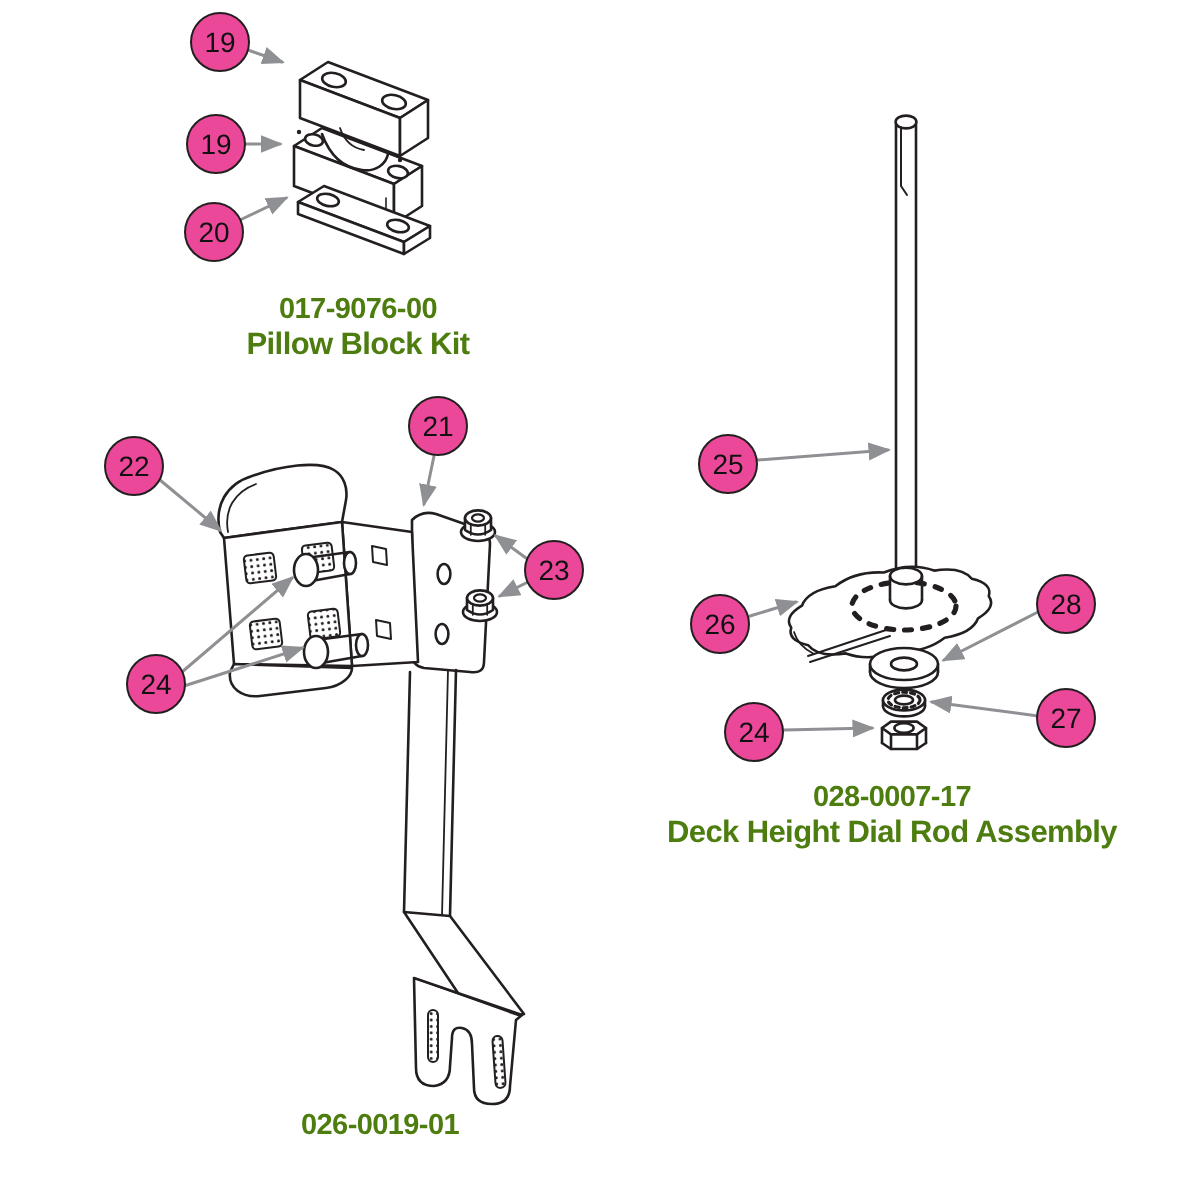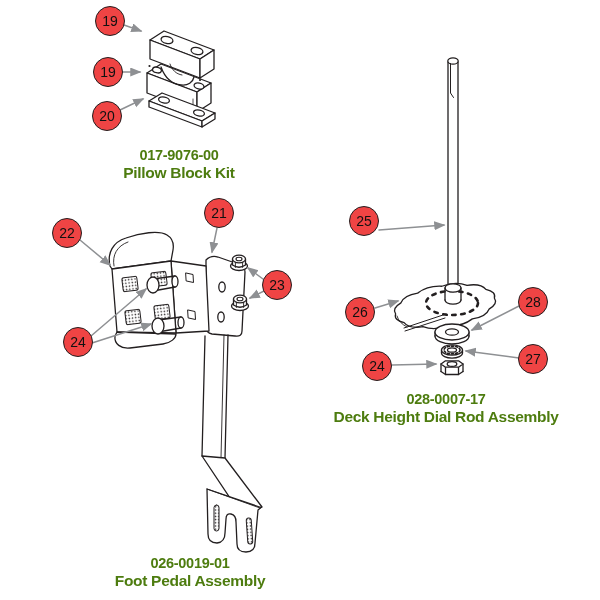--- a/index.html
+++ b/index.html
@@ -1,21 +1,21 @@
 <!DOCTYPE html>
 <html><head>
 <meta charset="utf-8">
 <style>
   html,body{margin:0;padding:0;}
   body{width:600px;height:600px;background:#ffffff;position:relative;overflow:hidden;
        font-family:"Liberation Sans",sans-serif;}
   #stage{position:absolute;inset:0;width:600px;height:600px;}
   svg{position:absolute;left:0;top:0;}
   .callout{position:absolute;width:30px;height:30px;border:1.8px solid #231f20;border-radius:50%;
-           background:#ef4444;display:flex;align-items:center;justify-content:center;
+           background:#ec4899;display:flex;align-items:center;justify-content:center;
            font-size:14px;color:#111;box-sizing:border-box;z-index:5;}
   .caption{position:absolute;text-align:center;color:#4d7c0f;z-index:4;letter-spacing:-0.3px;}
   .caption .pn{display:block;font-weight:700;font-size:14.5px;line-height:18px;}
   .caption .nm{display:block;font-weight:700;font-size:15.5px;line-height:18px;}
 </style>
 </head>
 <body>
 
 <div id="stage">
 
@@ -176,32 +176,31 @@
 
   <div class="callout" style="left:95px;top:6px">19</div>
   <div class="callout" style="left:93px;top:57px">19</div>
   <div class="callout" style="left:92px;top:101px">20</div>
 
   <div class="callout" style="left:52px;top:218px">22</div>
   <div class="callout" style="left:204px;top:198px">21</div>
   <div class="callout" style="left:262px;top:270px">23</div>
   <div class="callout" style="left:63px;top:327px">24</div>
 
-  <div class="callout" style="left:349px;top:206px">25</div>
+  <div class="callout" style="left:349px;top:217px">25</div>
   <div class="callout" style="left:345px;top:297px">26</div>
   <div class="callout" style="left:518px;top:287px">28</div>
   <div class="callout" style="left:518px;top:344px">27</div>
   <div class="callout" style="left:362px;top:351px">24</div>
 
   <div class="caption" style="left:79px;top:146px;width:200px">
     <span class="pn">017-9076-00</span>
     <span class="nm">Pillow Block Kit</span>
   </div>
   <div class="caption" style="left:90px;top:554px;width:200px">
     <span class="pn">026-0019-01</span>
-    <span class="nm">Foot Pedal Assembly</span>
   </div>
   <div class="caption" style="left:331px;top:390px;width:230px">
     <span class="pn">028-0007-17</span>
     <span class="nm">Deck Height Dial Rod Assembly</span>
   </div>
 
 </div>
 
 </body></html>

